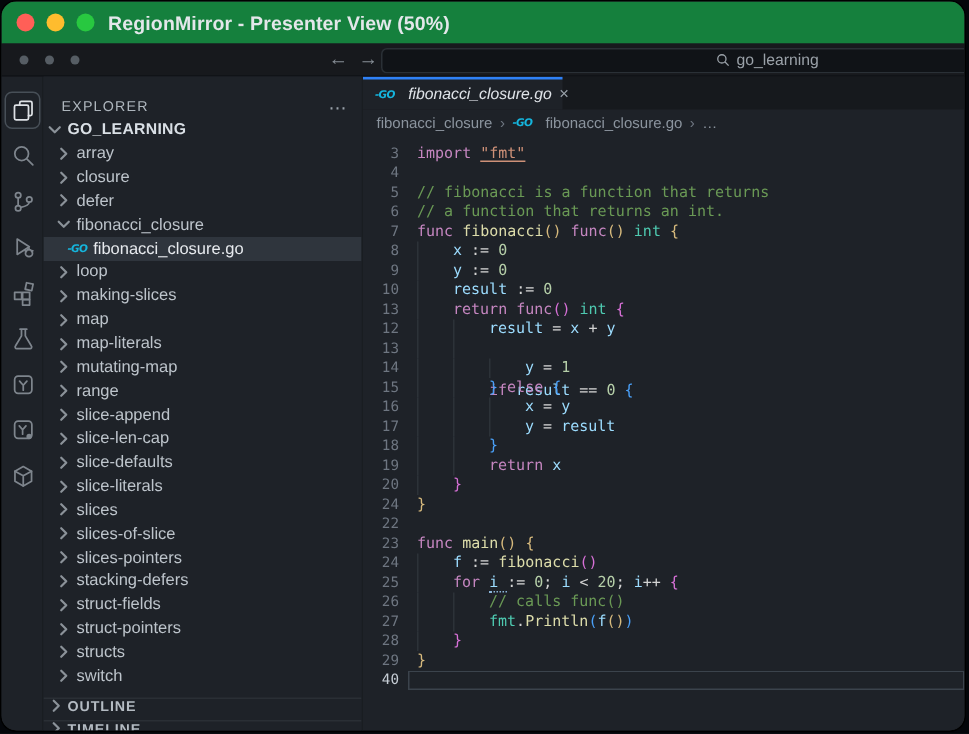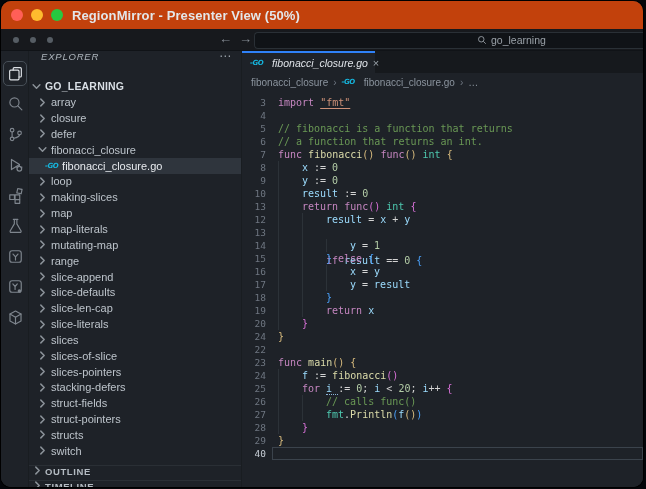--- a/index.html
+++ b/index.html
@@ -1,20 +1,20 @@
 <!DOCTYPE html>
 <html><head>
 <meta charset="utf-8">
 <style>
   html,body{margin:0;padding:0;background:#04060a;width:646px;height:489px;overflow:hidden;
     font-family:"Liberation Sans","DejaVu Sans",sans-serif;-webkit-font-smoothing:antialiased;}
   .window{position:absolute;left:1px;top:1px;width:642px;height:486px;border-radius:10px;overflow:hidden;
     background:#1e2228;box-shadow:0 0 0 1px #000, inset 0 1px 0 rgba(255,255,255,.09), inset 0 0 0 1px rgba(255,255,255,.05);}
   
-  .mac-bar{height:28px;background:#c2410c;display:flex;align-items:center;position:relative;}
+  .mac-bar{height:28px;background:#15803d;display:flex;align-items:center;position:relative;}
   .lights{display:flex;gap:8px;margin-left:10px;}
   .light{width:12px;height:12px;border-radius:50%;}
   .mac-title{margin-left:9px;font-size:13px;font-weight:700;color:#e3e7ea;letter-spacing:.1px;}
   
   .vs-bar{height:22px;background:#17191d;position:relative;border-bottom:1px solid #101317;box-sizing:border-box;}
   .vs-dots{position:absolute;left:12px;top:8px;display:flex;gap:11px;}
   .vs-dot{width:6px;height:6px;border-radius:50%;background:#565d64;}
   .nav{position:absolute;left:218px;top:2px;display:flex;gap:7px;color:#868d95;font-size:13px;}
   .nav span{cursor:default;}
   .searchbox{position:absolute;left:253px;right:0;top:3px;height:15px;background:#101317;
@@ -26,21 +26,21 @@
   .main{display:flex;height:436px;}
   
   .abar{width:28px;background:#1e2228;flex:none;padding-top:7px;box-sizing:border-box;border-right:1px solid #191d21;}
   .ab-item{width:28px;height:30.5px;display:flex;align-items:center;justify-content:center;}
   .ab-item svg{width:17px;height:17px;stroke:#7e858d;fill:none;stroke-width:1.1;stroke-linejoin:round;stroke-linecap:round;}
   .ab-item.active svg{stroke:#dde1e5;}
   .ab-item.active{position:relative;}
   .ab-item.active::before{content:"";position:absolute;inset:3px 2px;border:1px solid #474f57;border-radius:5px;}
   
   .sidebar{width:212px;flex:none;position:relative;background:#1e2228;overflow:hidden;}
-  .sb-header{height:26px;display:flex;align-items:flex-start;justify-content:space-between;padding:0 10px 0 12px;font-style:italic;}
+  .sb-header{height:26px;display:flex;align-items:flex-end;justify-content:space-between;padding:0 10px 0 12px;}
   .sb-title{font-size:9.5px;letter-spacing:.8px;color:#aeb6bd;}
   .sb-menu{color:#9aa2aa;font-size:12px;line-height:10px;}
   .tree{margin-top:1.5px;}
   .row{height:15.85px;display:flex;align-items:center;font-size:11px;color:#bdc4cb;cursor:default;}
   .row.selected{background:#2f353d;color:#e7eaee;}
   .chev{width:9px;height:9px;flex:none;margin-right:4px;stroke:#8b9299;fill:none;stroke-width:1.3;stroke-linecap:round;stroke-linejoin:round;}
   .chev.down{transform:rotate(90deg);}
   .row.root{padding-left:3px;}
   .root-label{font-size:10.5px;font-weight:700;color:#d9dfe5;letter-spacing:.2px;}
   .row.folder{padding-left:9px;}
@@ -252,27 +252,27 @@
           <div class="row folder">
             <svg class="chev" viewBox="0 0 8 8">
               <path d="M2.5 1l3 3-3 3"></path>
             </svg>
             <span>slice-append</span>
           </div>
           <div class="row folder">
             <svg class="chev" viewBox="0 0 8 8">
               <path d="M2.5 1l3 3-3 3"></path>
             </svg>
+            <span>slice-len-cap</span>
+          </div>
+          <div class="row folder">
+            <svg class="chev" viewBox="0 0 8 8">
+              <path d="M2.5 1l3 3-3 3"></path>
+            </svg>
             <span>slice-defaults</span>
-          </div>
-          <div class="row folder">
-            <svg class="chev" viewBox="0 0 8 8">
-              <path d="M2.5 1l3 3-3 3"></path>
-            </svg>
-            <span>slice-len-cap</span>
           </div>
           <div class="row folder">
             <svg class="chev" viewBox="0 0 8 8">
               <path d="M2.5 1l3 3-3 3"></path>
             </svg>
             <span>slice-literals</span>
           </div>
           <div class="row folder">
             <svg class="chev" viewBox="0 0 8 8">
               <path d="M2.5 1l3 3-3 3"></path>

